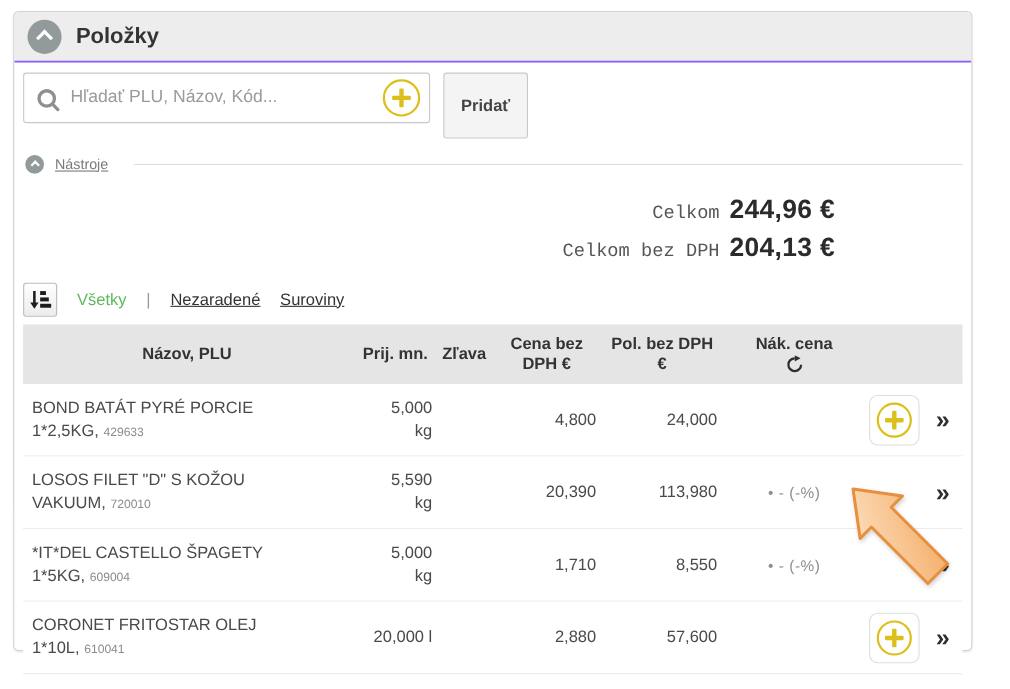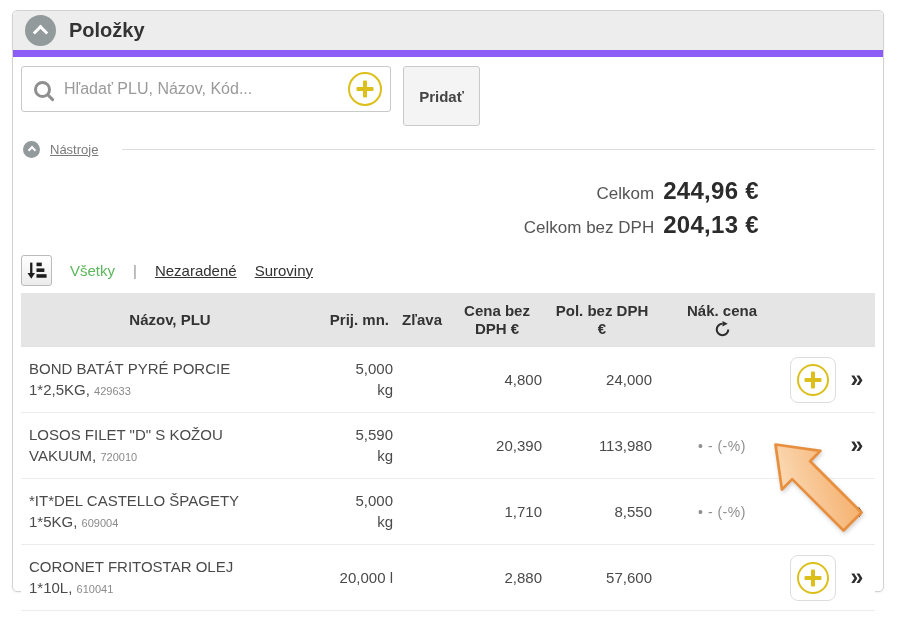--- a/index.html
+++ b/index.html
@@ -3,21 +3,21 @@
 <meta charset="utf-8">
 <style>
   * { margin:0; padding:0; box-sizing:border-box; }
   body { width:918px; height:626px; background:#fff; font-family:"Liberation Sans","DejaVu Sans",sans-serif; color:#333; overflow:hidden; }
   .page { position:relative; width:918px; height:626px; }
 
   .panel { position:absolute; left:12px; top:10px; width:872px; height:582px;
     border:1px solid #d2d2d2; border-radius:5px; background:#fff; box-shadow:0 1px 2px rgba(0,0,0,.06); }
 
   
-  .panel-header { height:46px; background:#ededed; border-bottom:7px solid #8b5cf6;
+  .panel-header { height:46px; background:#ededed; border-bottom:2px solid #8b5cf6;
     border-radius:5px 5px 0 0; display:flex; align-items:center; gap:13px; padding-left:12px; }
   .panel-header h1 { font-size:20px; font-weight:bold; color:#333; }
 
   .circle-chevron { border-radius:50%; background:#939a9c; display:inline-flex; align-items:center; justify-content:center; flex:0 0 auto; cursor:pointer; }
   .circle-chevron.lg { width:31px; height:31px; }
   .circle-chevron.sm { width:17px; height:17px; }
   .chev-up { display:block; transform:rotate(-45deg); margin-top:3px; }
   .lg .chev-up { width:11px; height:11px; border-top:3px solid #fff; border-right:3px solid #fff; }
   .sm .chev-up { width:6px; height:6px; border-top:2px solid #fff; border-right:2px solid #fff; margin-top:2px; }
 
@@ -40,21 +40,21 @@
     font-size:15px; font-weight:bold; color:#444; font-family:inherit; cursor:pointer; }
 
   
   .tools-row { display:flex; align-items:center; gap:10px; padding:4px 8px 2px 10px; height:26px; }
   .tools-link { font-size:13px; color:#7a7a7a; text-decoration:underline; cursor:pointer; }
   .hr-line { flex:1; border-top:1px solid #ddd; margin-left:14px; }
 
   
   .totals { margin-top:14px; }
   .total-line { display:flex; justify-content:flex-end; align-items:baseline; gap:9px; padding-right:124px; line-height:31px; }
-  .t-label { font-size:17px; color:#555; }
+  .t-label { font-size:17px; color:#555;font-family:Liberation Mono, monospace; }
   .t-value { font-size:24px; font-weight:bold; color:#2b2b2b; letter-spacing:.3px; }
 
   
   .tabs-row { display:flex; align-items:center; gap:18px; margin-top:10px; padding:0 8px; height:34px; }
   .sort-btn { width:31px; height:31px; border:1px solid #bbb; border-radius:3px; background:linear-gradient(#fff,#ececec);
     display:inline-flex; align-items:center; justify-content:center; cursor:pointer; }
   .tab { font-size:15px; color:#333; text-decoration:underline; cursor:pointer; }
   .tab.active { color:#5cb85c; text-decoration:none; }
   .tab-sep { color:#999; font-size:15px; }
 

